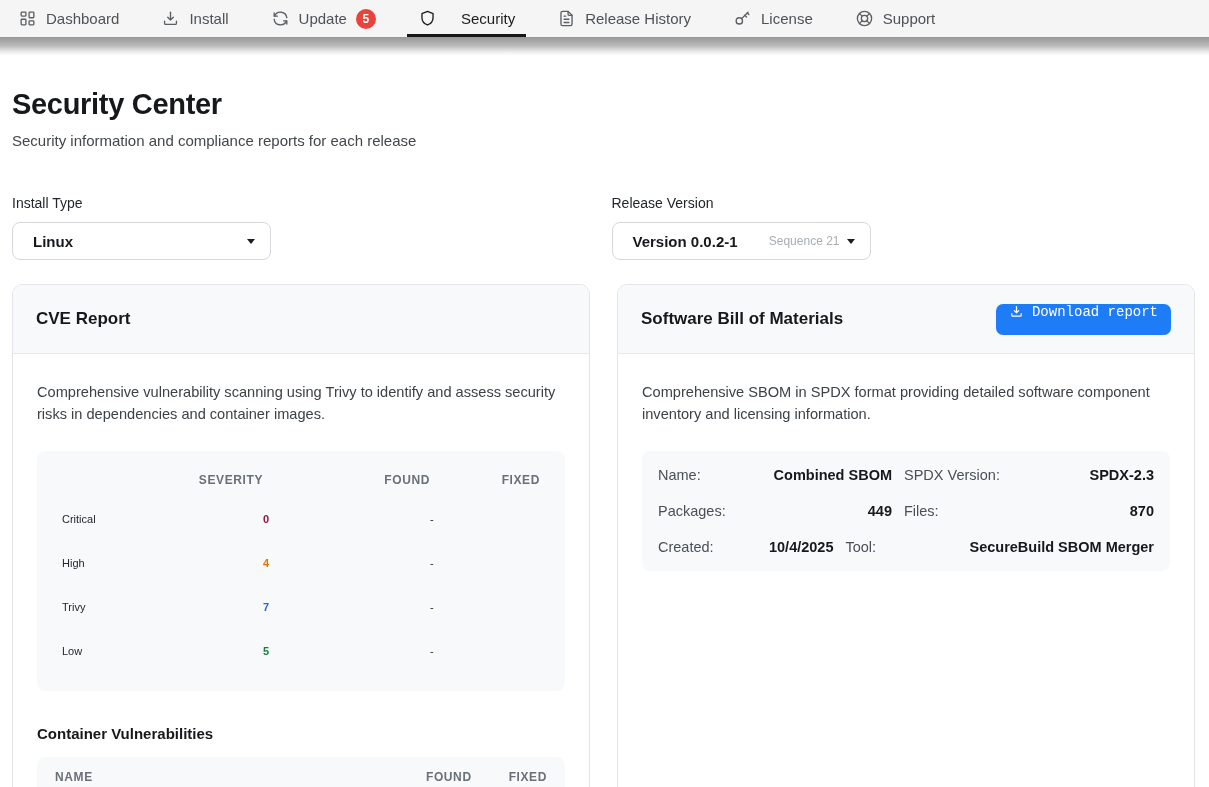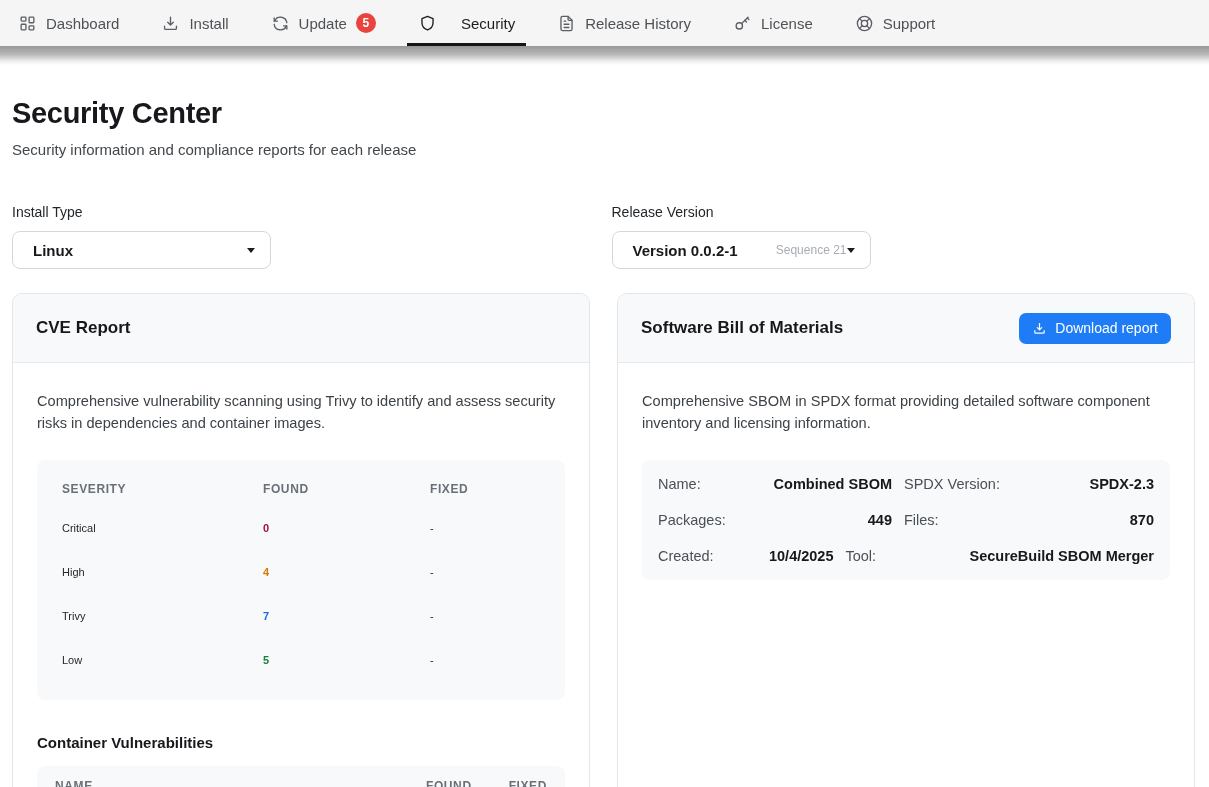--- a/index.html
+++ b/index.html
@@ -1,20 +1,20 @@
 <!DOCTYPE html>
 <html><head>
 <meta charset="utf-8">
 <style>
   * { margin:0; padding:0; box-sizing:border-box; }
   html,body { width:1209px; height:787px; overflow:hidden; background:#fff;
     font-family:"Liberation Sans","DejaVu Sans",sans-serif; color:#1b1d1f; }
 
   
-  .topnav { height:46px; background:#f5f5f6; display:flex; align-items:center;
+  .topnav { height:37px; background:#f5f5f6; display:flex; align-items:center;
     padding-left:18px; gap:42px; }
   .nav-item { position:relative; display:flex; align-items:center; gap:9px;
     height:100%; font-size:15px; font-weight:500; color:#4e5256; cursor:pointer; }
   .nav-item svg { width:19px; height:19px; stroke:#5b5f63; stroke-width:1.7;
     fill:none; stroke-linecap:round; stroke-linejoin:round; }
   .nav-item.active { color:#1b1d1f;gap:24px; }
   .nav-item.active svg { stroke:#1b1d1f; }
   .nav-item.active::after { content:""; position:absolute; left:-11px; right:-11px;
     bottom:0; height:3px; background:#161616; }
   .badge { min-width:20px; height:20px; border-radius:10px; background:#e8443d;
@@ -29,54 +29,54 @@
   .page-title { font-size:29px; font-weight:700; letter-spacing:-.3px; color:#16181b; }
   .page-subtitle { margin-top:11px; font-size:15px; color:#42474c; }
 
   .filters { display:grid; grid-template-columns:1fr 1fr; gap:16px; margin-top:46px; }
   .filter-label { font-size:14px; color:#23272b; margin-bottom:11px; }
   .select { width:259px; height:38px; background:#fff; border:1px solid #d4d7db;
     border-radius:8px; display:flex; align-items:center; padding:0 15px 0 20px;
     cursor:pointer; font-family:inherit; }
   .select .val { font-size:15px; font-weight:700; color:#16181b; }
   .select .spacer { flex:1; }
-  .select .seq { font-size:12px; color:#a7adb3; }
+  .select .seq { font-size:12px; color:#a7adb3; margin-right:7px; }
   .caret { width:0; height:0; border-left:4.5px solid transparent;
     border-right:4.5px solid transparent; border-top:5.5px solid #1b1d1f; }
 
   
   .cards { display:grid; grid-template-columns:1fr 1fr; gap:27px; margin-top:24px; }
   .card { border:1px solid #e3e5e8; border-radius:10px; background:#fff;
     min-height:545px; overflow:hidden; }
   .card-header { min-height:69px; background:#f8f9fa; border-bottom:1px solid #e7e9ec;
     display:flex; align-items:center; justify-content:space-between; padding:0 23px; }
   .card-title { font-size:17px; font-weight:600; color:#16181b; }
   .card-body { padding:28px 24px; }
   .card-desc { font-size:14.6px; line-height:21.5px; color:#3c4247; margin-bottom:26px; }
 
   
   .sev-panel { background:#f8f9fa; border-radius:8px; padding:12px 25px 18px; }
   .sev-head, .sev-row { display:grid; grid-template-columns:201px 167px 1fr;
     align-items:center; }
   .sev-head { height:34px; font-size:12px; font-weight:600; letter-spacing:.6px;
-    color:#697077; text-transform:uppercase; }
+    color:#697077; text-transform:uppercase;text-align:right; }
   .sev-row { height:44px; font-size:11px; color:#23272b; }
   .sev-found { font-weight:600; }
 
   .cv-title { font-size:15px; font-weight:600; color:#16181b; margin:34px 0 15px; }
   .cv-head { background:#f8f9fa; border-radius:8px 8px 0 0; height:40px;
     display:flex; align-items:center; padding:0 18px; font-size:12px;
     font-weight:600; letter-spacing:.6px; color:#697077; text-transform:uppercase; }
   .cv-head .c-name { flex:1; }
   .cv-head .c-found { margin-right:37px; }
 
   
-  .btn-primary { display:flex; align-items:center; gap:8px; background:#1e7df6;
+  .btn-primary { display:flex; align-items:flex-start; gap:8px; background:#1e7df6;
     color:#fff; border:none; border-radius:7px; height:31px; padding:0 13px;
-    font-family:Liberation Sans, sans-serif; font-size:14px; font-weight:500; cursor:pointer; }
+    font-family:Liberation Mono, monospace; font-size:14px; font-weight:500; cursor:pointer; }
   .btn-primary svg { width:15px; height:15px; stroke:#fff; stroke-width:1.9;
     fill:none; stroke-linecap:round; stroke-linejoin:round; }
   .sbom-panel { background:#f8f9fa; border-radius:8px; padding:6px 16px; }
   .sbom-row { display:grid; grid-template-columns:96px 1fr 112px 1fr;
     column-gap:12px; align-items:center; height:36px; font-size:14.5px; }
   .sbom-label { color:#4a5057; }
   .sbom-value { text-align:right; font-weight:700; color:#16181b; white-space:nowrap; }
 </style>
 </head>
 <body>

